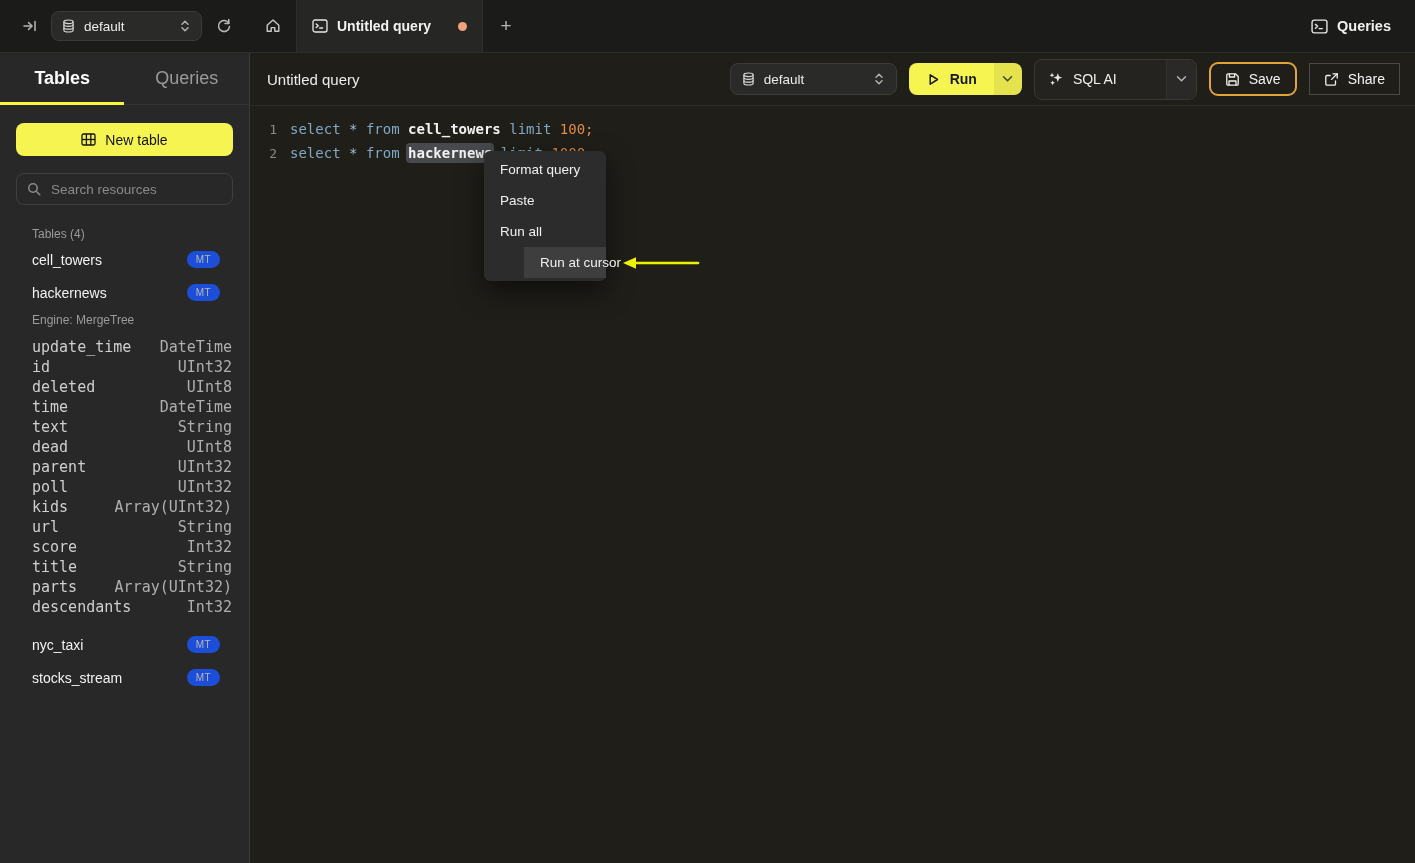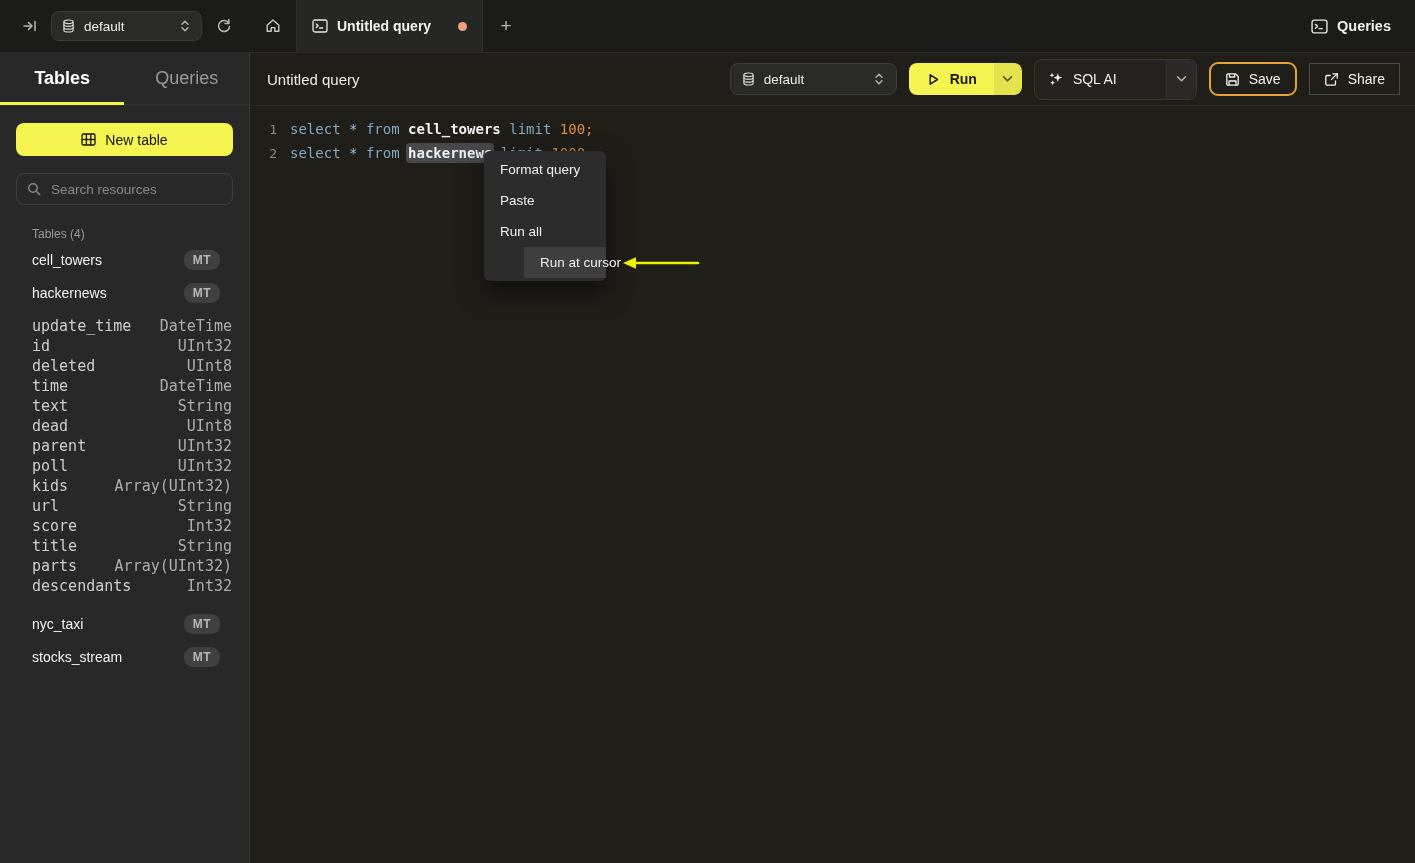--- a/index.html
+++ b/index.html
@@ -67,22 +67,22 @@
   }
   .search-box input {
     flex:1; background:transparent; border:none; outline:none;
     color:#cfcfcf; font-size:13.5px; font-family:"Liberation Sans", sans-serif;
   }
   .search-box input::placeholder { color:#8a8a8a; }
   .section-label { margin:22px 0 2px 32px; font-size:12px; color:#9a9a9a; }
   .table-row { height:33px; display:flex; align-items:center; padding:0 29px 0 32px; cursor:pointer; }
   .t-name { font-size:14px; font-weight:500; color:#f2f2f2; }
   .t-badge {
-    margin-left:auto; background:#404040; color:#b8b8b8; font-size:12px;
-    font-weight:700; padding:3px 9px; border-radius:9px; letter-spacing:.4px;
+    margin-left:auto; background:#1d4ed8; color:#b8b8b8; font-size:10px;
+    font-weight:400; padding:3px 9px; border-radius:9px; letter-spacing:.4px;
   }
   .engine-line { padding-left:32px; font-size:12px; color:#9b9b9b; height:20px; line-height:20px; margin-top:1px; }
   .col-list { margin:7px 0 11px; }
   .col-row {
     display:flex; height:20px; align-items:center; padding:0 17px 0 32px;
     font-family:"DejaVu Sans Mono", monospace; font-size:15px;
   }
   .col-name { color:#cfcfcf; }
   .col-type { margin-left:auto; color:#afafaf; }
 
@@ -243,20 +243,21 @@
 
   <div id="table-list">
       <div class="table-row">
         <span class="t-name">cell_towers</span>
         <span class="t-badge">MT</span>
       </div>
       <div class="table-row">
         <span class="t-name">hackernews</span>
         <span class="t-badge">MT</span>
       </div>
+      <div class="engine-line">Engine: MergeTree</div>
       <div class="col-list">
         <div class="col-row">
           <span class="col-name">update_time</span>
           <span class="col-type">DateTime</span>
         </div>
         <div class="col-row">
           <span class="col-name">id</span>
           <span class="col-type">UInt32</span>
         </div>
         <div class="col-row">

